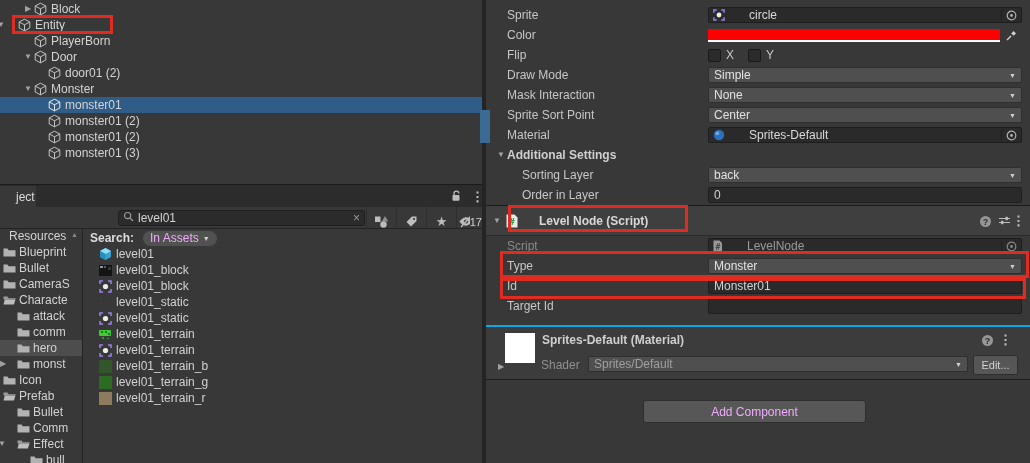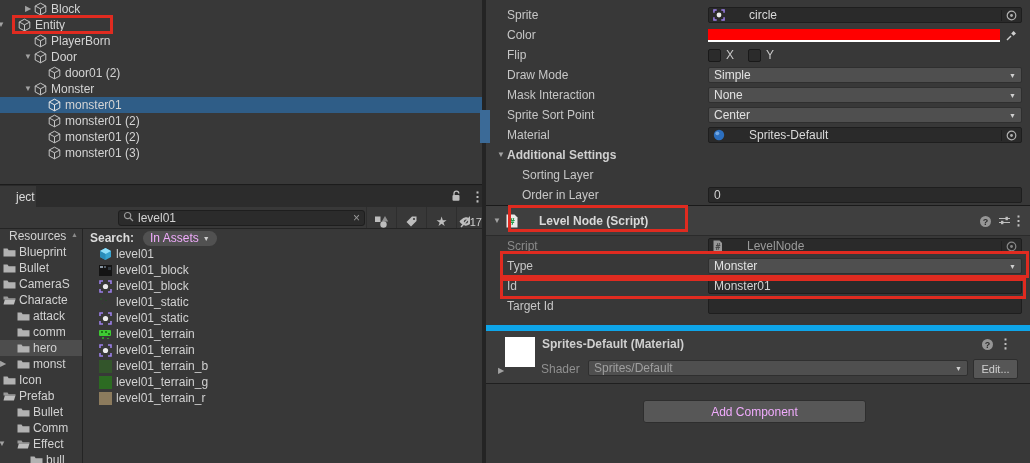--- a/index.html
+++ b/index.html
@@ -80,21 +80,21 @@
   .cbar{width:292px;height:13px;background:#ff0000;position:relative}
   .cbar::after{content:"";position:absolute;left:0;right:0;bottom:0;height:2px;background:#ffffff}
   .cb{width:11px;height:11px;background:#2b2b2b;border:1px solid #191919;border-radius:2px;margin-right:5px;flex:none}
   .flbl{margin-right:14px;color:#c7c7c7}
   #iline1{height:1px;background:#1a1a1a}
   #chead{height:30px;background:#3f3f3f;border-bottom:1px solid #2b2b2b;display:flex;align-items:center;position:relative;box-sizing:border-box}
   #chead .title{font-weight:bold;color:#d8d8d8;margin-left:17px}
   .hicons{position:absolute;top:9px;display:inline-flex}
   .gray{color:#8a8a8a}
   .grayfield .oftext{color:#9a9a9a}
-  #matband{position:relative;height:52px;background:#3c3c3c;border-top:6px solid #0ea5e9;border-bottom:1px solid #1f1f1f;margin-top:9px;box-sizing:content-box}
+  #matband{position:relative;height:52px;background:#3c3c3c;border-top:2px solid #0ea5e9;border-bottom:1px solid #1f1f1f;margin-top:9px;box-sizing:content-box}
   #matthumb{position:absolute;left:19px;top:6px;width:30px;height:30px;background:#ffffff}
   #mattitle{position:absolute;left:56px;top:6px;font-weight:bold;color:#cfcfcf}
   #matfold{position:absolute;left:9px;top:32px}
   #shlab{position:absolute;left:55px;top:31px;color:#909090}
   #shdd{position:absolute;left:102px;top:29px;width:380px}
   #shdd .ddtext{color:#9f9f9f}
   #editbtn{position:absolute;left:487px;top:28px;width:43px;height:18px;background:#565656;border:1px solid #2e2e2e;border-radius:2px;color:#d0d0d0;font-size:11px;display:flex;align-items:center;justify-content:center}
   #addcomp{position:absolute;left:157px;top:400px;width:221px;height:21px;background:#575757;border:1px solid #2e2e2e;border-radius:3px;display:flex;align-items:center;justify-content:center;color:#f0abfc}
   #box-lnode{left:22px;top:205px;width:174px;height:21px}
   #box-type{left:14px;top:251px;width:523px;height:21px}
@@ -557,20 +557,24 @@
             </svg>
           </span>
       </div>
     </div>
     <div class="irow fold">
       <span class="tri tri-d"></span>
       <span class="boldlab">Additional Settings</span>
     </div>
     <div class="irow">
       <span class="ilab sub">Sorting Layer</span>
+      <div class="dd">
+          <span class="ddtext">back</span>
+          <span class="ddv"></span>
+        </div>
     </div>
     <div class="irow">
       <span class="ilab sub">Order in Layer</span>
       <input class="tin" value="0" style="">
     </div>
   </div>
   <div id="iline1"></div>
 
   <div id="chead">
     <span class="tri tri-d" style="margin-left:5px"></span>

